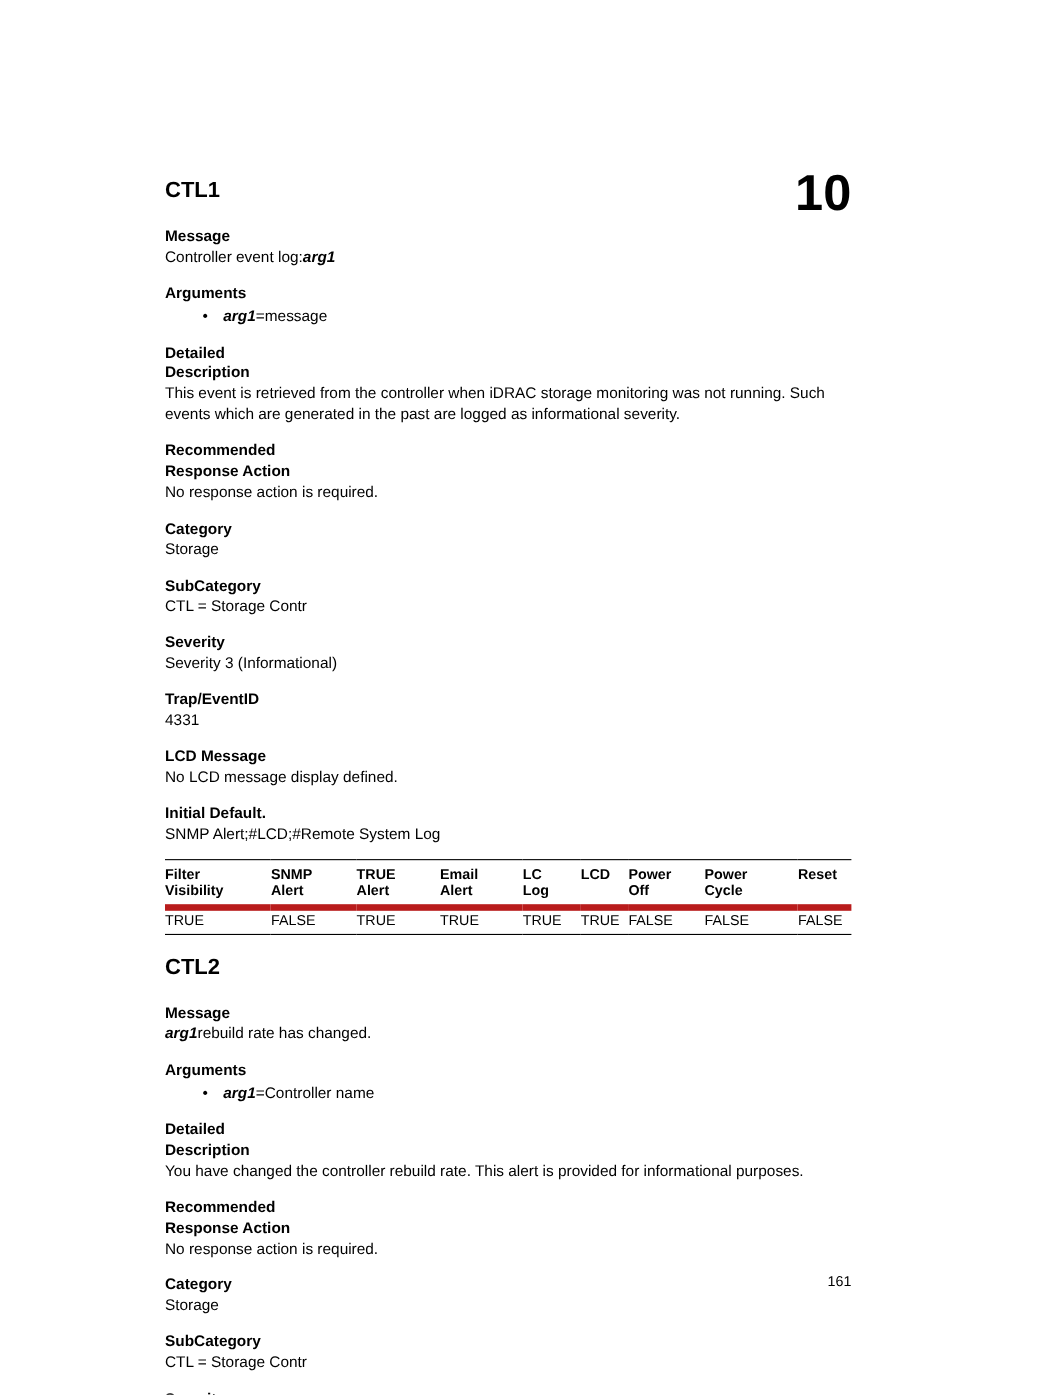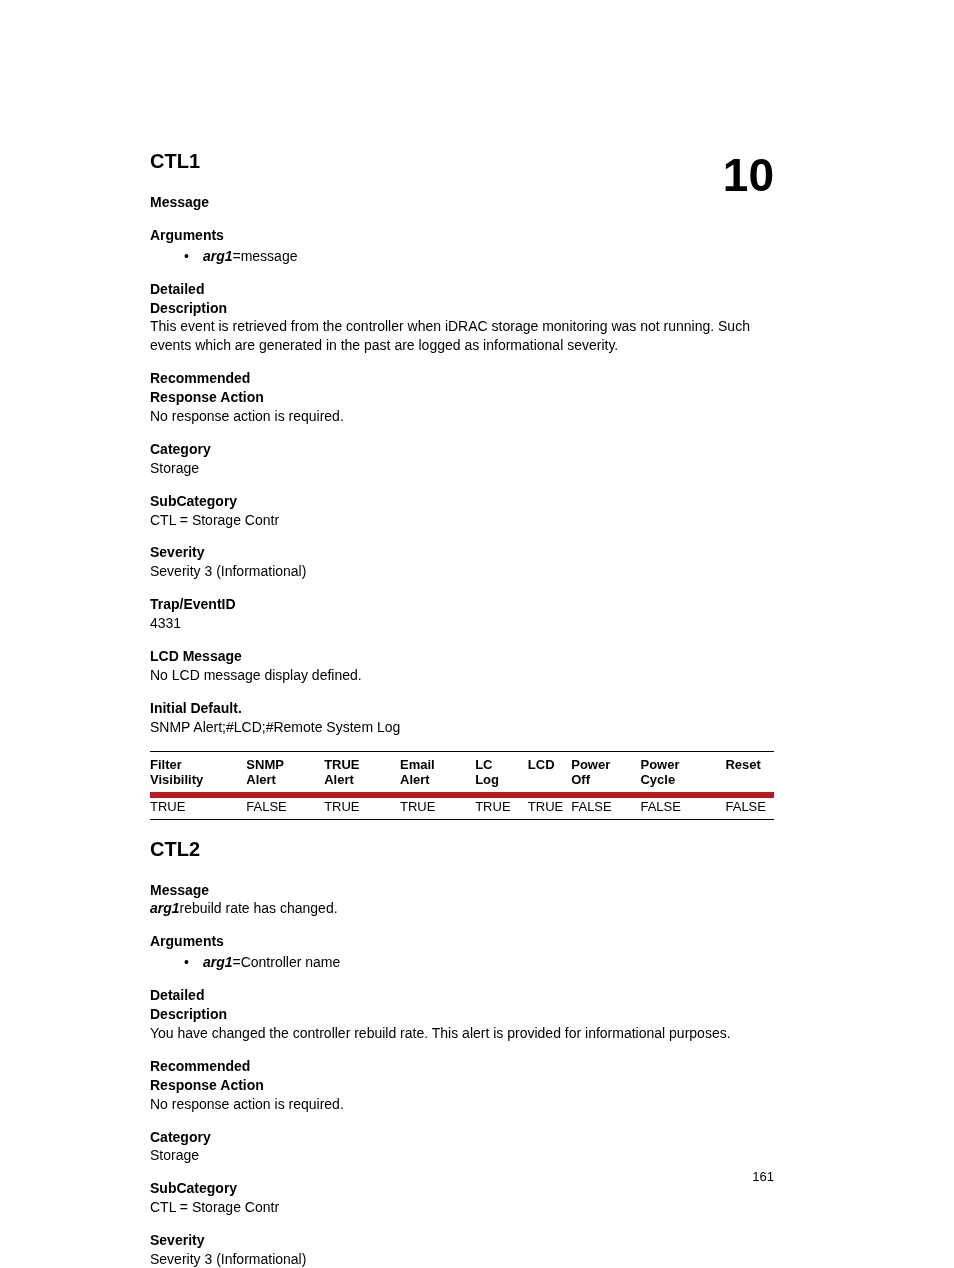--- a/index.html
+++ b/index.html
@@ -25,20 +25,21 @@
   }
   .chapter-title {
     font-size: 30px;
     font-weight: bold;
     margin-top: 70px;
     margin-bottom: 12px;
   }
   .section-title {
     font-size: 20px;
     font-weight: bold;
+    margin-top: 12px;
     margin-bottom: 20px;
   }
   .field-row {
     display: flex;
     align-items: flex-start;
     margin-bottom: 14px;
     font-size: 14px;
     line-height: 1.35;
     flex-direction: column;
   }
@@ -77,35 +78,38 @@
     vertical-align: top;
   }
   table.vis-table td {
     border-bottom: 1px solid #000;
     text-align: left;
     padding: 1px 8px 5px 0;
     margin-left: 48px;
   }
   .page-num {
     position: absolute;
-    bottom: 84px;
+    bottom: 96px;
     right: 100px;
     font-size: 13px;
   }
 </style>
 </head>
 <body>
 
 <div class="page">
   <div class="chapter-num">10</div>
 
   <div class="section-title">CTL1</div>
 
   <div class="field-row">
     <div class="field-label">Message</div>
+    <div class="field-value">
+      <span>Controller event log:</span><span class="italic">arg1</span>
+    </div>
   </div>
 
   <div class="field-row">
     <div class="field-label">Arguments</div>
     <div class="field-value">
       <div class="bullet-row">
         <span class="italic">arg1</span>
           <span> = </span>
           <span>message</span>
       </div>

